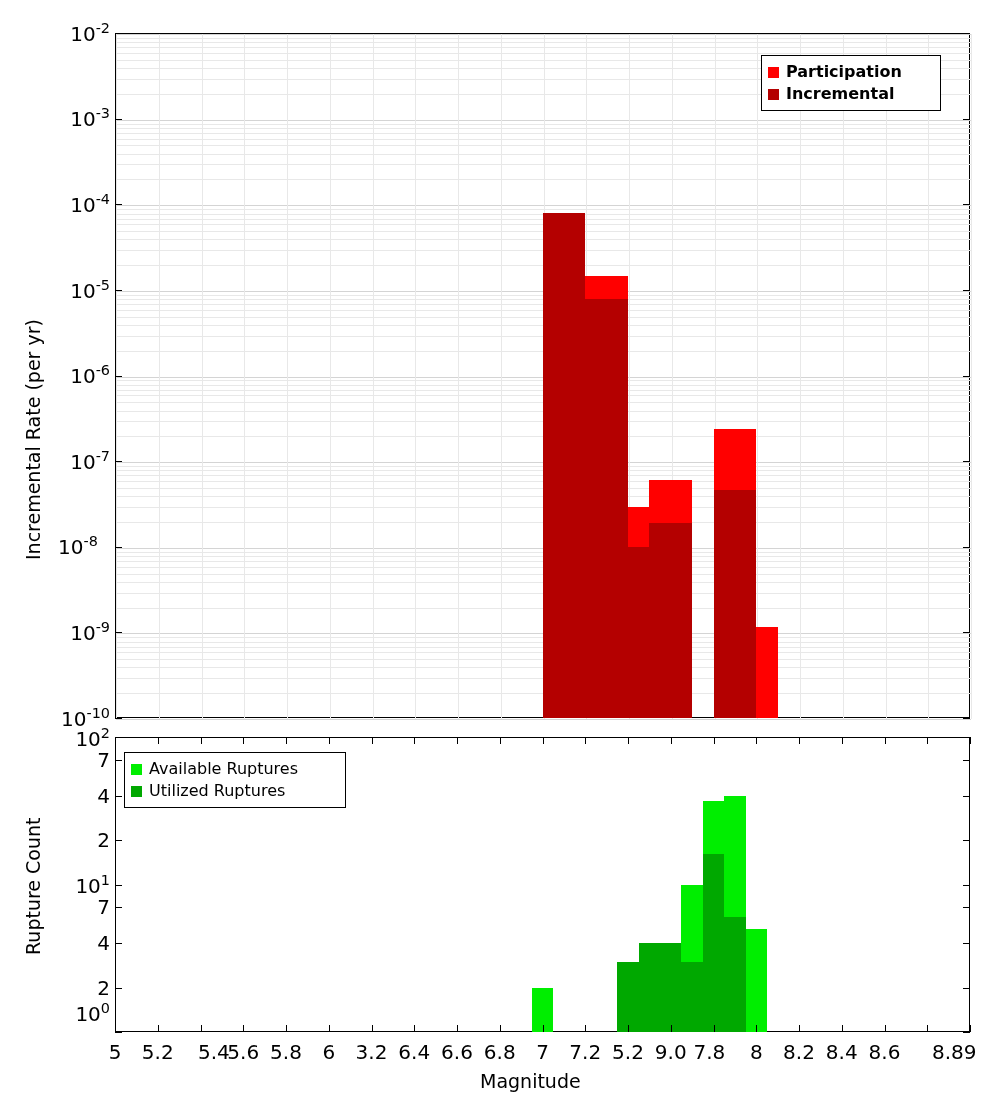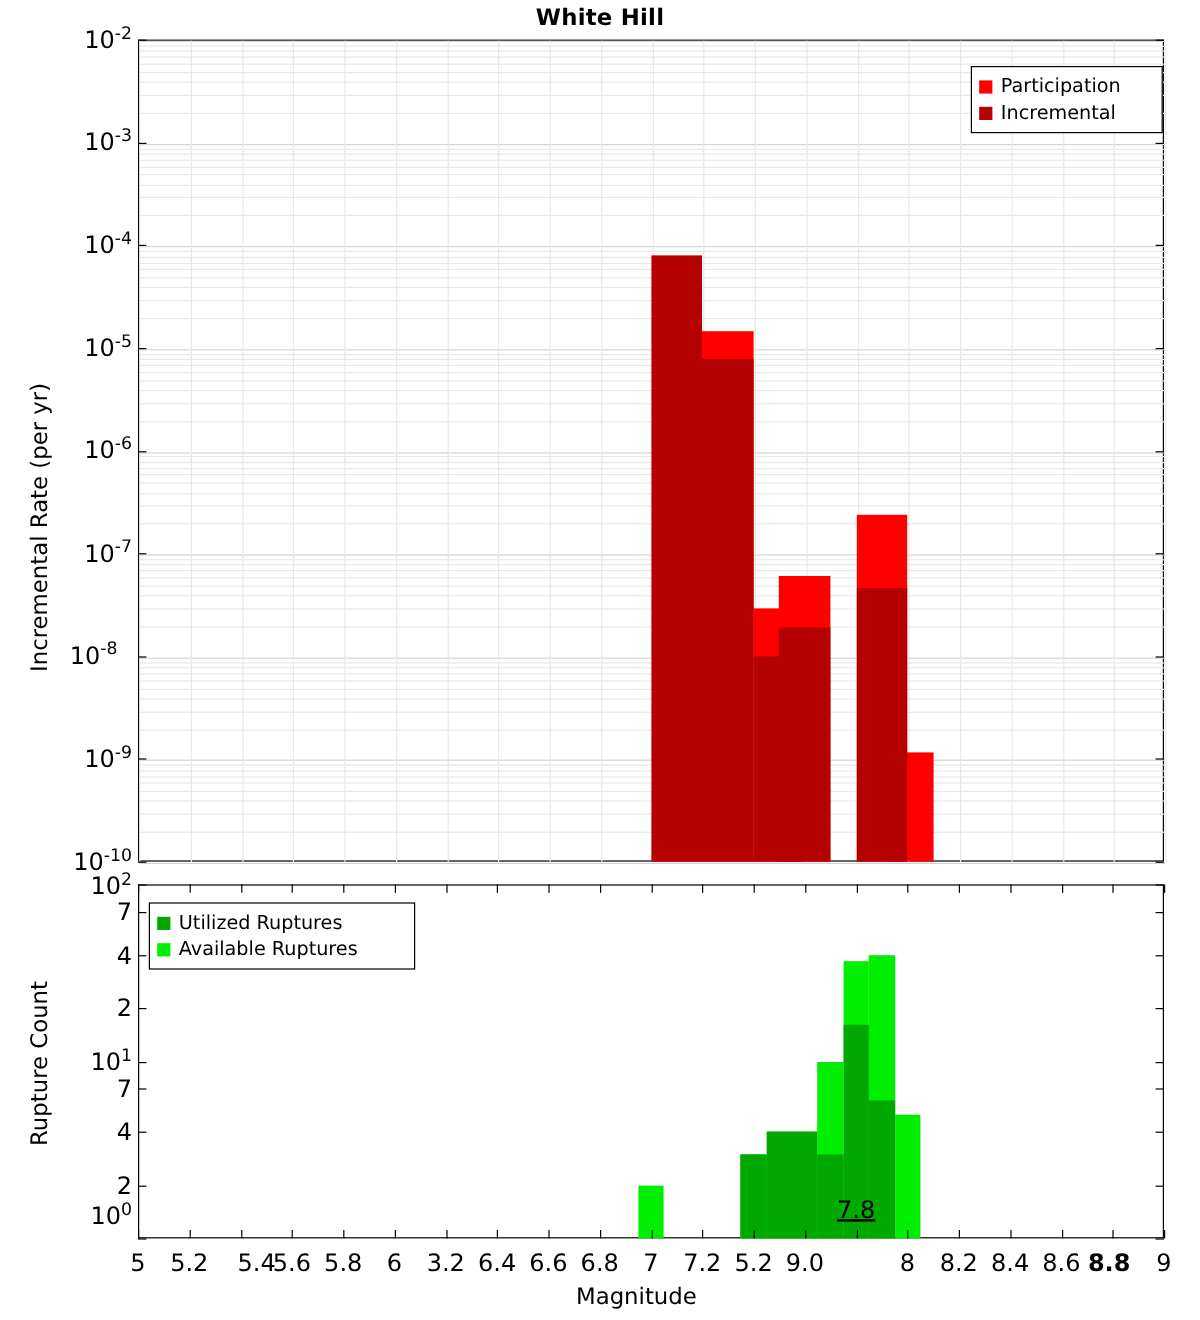--- a/index.html
+++ b/index.html
@@ -36,21 +36,20 @@
   .ylabel-rot{
     position:absolute;transform-origin:0 0;transform:rotate(-90deg);
     font-size:19px;white-space:nowrap;
   }
 </style>
 </head>
 <body>
 
 <div id="root">
 
-  <div class="title">White Hill</div>
 
   <div class="plot" id="top-plot" style="left:115px;top:33px;width:855px;height:685px;">
       <div class="gridline major" style="left: 0px; top: 685px; width: 855px; height: 1px;"></div>
       <div class="gridline" style="left: 0px; top: 659.224px; width: 855px; height: 1px;"></div>
       <div class="gridline" style="left: 0px; top: 644.146px; width: 855px; height: 1px;"></div>
       <div class="gridline" style="left: 0px; top: 633.449px; width: 855px; height: 1px;"></div>
       <div class="gridline" style="left: 0px; top: 625.151px; width: 855px; height: 1px;"></div>
       <div class="gridline" style="left: 0px; top: 618.371px; width: 855px; height: 1px;"></div>
       <div class="gridline" style="left: 0px; top: 612.638px; width: 855px; height: 1px;"></div>
       <div class="gridline" style="left: 0px; top: 607.673px; width: 855px; height: 1px;"></div>
@@ -137,43 +136,43 @@
       <div class="gridline" style="left: 641.25px; top: 0px; width: 1px; height: 685px;"></div>
       <div class="gridline" style="left: 684px; top: 0px; width: 1px; height: 685px;"></div>
       <div class="gridline" style="left: 726.75px; top: 0px; width: 1px; height: 685px;"></div>
       <div class="gridline" style="left: 769.5px; top: 0px; width: 1px; height: 685px;"></div>
       <div class="gridline" style="left: 812.25px; top: 0px; width: 1px; height: 685px;"></div>
       <div class="gridline" style="left: 855px; top: 0px; width: 1px; height: 685px;"></div>
     </div>
 
   <div class="ylabel-rot" style="left:22px;top:560px;">Incremental Rate (per yr)</div>
 
-  <div class="legend" id="top-legend" style="left:809px;top:55px;width:160px;height:56px;">
+  <div class="legend" id="top-legend" style="left:761px;top:55px;width:180px;height:56px;font-weight:bold;">
       <div class="legend-row">
         <span class="legend-swatch" style="background: rgb(255, 0, 0);"></span>
         <span class="legend-text">Participation</span>
       </div>
       <div class="legend-row">
         <span class="legend-swatch" style="background: rgb(180, 0, 0);"></span>
         <span class="legend-text">Incremental</span>
       </div>
     </div>
 
   <div class="plot" id="bot-plot" style="left:115px;top:737px;width:855px;height:295px;"></div>
 
   <div class="ylabel-rot" style="left:22px;top:955px;">Rupture Count</div>
 
   <div class="legend" id="bot-legend" style="left:124px;top:752px;width:222px;height:56px;">
       <div class="legend-row">
+        <span class="legend-swatch" style="background: rgb(0, 238, 0);"></span>
+        <span class="legend-text">Available Ruptures</span>
+      </div>
+      <div class="legend-row">
         <span class="legend-swatch" style="background: rgb(0, 168, 0);"></span>
         <span class="legend-text">Utilized Ruptures</span>
-      </div>
-      <div class="legend-row">
-        <span class="legend-swatch" style="background: rgb(0, 238, 0);"></span>
-        <span class="legend-text">Available Ruptures</span>
       </div>
     </div>
 
   <div class="axlabel" style="left:480px;top:1070px;">Magnitude</div>
 
 <div class="ticklabel" style="left: 46px; top: 705px; width: 64px; text-align: right;"><span>10<sup style="font-size: 0.72em;">-10</sup></span></div>
     <div class="tick" style="left: 115px; top: 718px; width: 7px; height: 1px;"></div>
     <div class="tick" style="left: 963px; top: 718px; width: 7px; height: 1px;"></div>
     <div class="ticklabel" style="left: 46px; top: 619.375px; width: 64px; text-align: right;"><span>10<sup style="font-size: 0.72em;">-9</sup></span></div>
     <div class="tick" style="left: 115px; top: 632.375px; width: 7px; height: 1px;"></div>
@@ -290,34 +289,34 @@
     <div class="tick" style="left: 542.5px; top: 737px; width: 1px; height: 7px;"></div>
     <div class="ticklabel" style="left: 565.25px; top: 1040px; width: 40px; text-align: center;">7.2</div>
     <div class="tick" style="left: 585.25px; top: 1025px; width: 1px; height: 7px;"></div>
     <div class="tick" style="left: 585.25px; top: 737px; width: 1px; height: 7px;"></div>
     <div class="ticklabel" style="left: 608px; top: 1040px; width: 40px; text-align: center;">5.2</div>
     <div class="tick" style="left: 628px; top: 1025px; width: 1px; height: 7px;"></div>
     <div class="tick" style="left: 628px; top: 737px; width: 1px; height: 7px;"></div>
     <div class="ticklabel" style="left: 650.75px; top: 1040px; width: 40px; text-align: center;">9.0</div>
     <div class="tick" style="left: 670.75px; top: 1025px; width: 1px; height: 7px;"></div>
     <div class="tick" style="left: 670.75px; top: 737px; width: 1px; height: 7px;"></div>
-    <div class="ticklabel" style="left: 693.5px; top: 996px; width: 40px; text-align: center; text-decoration: underline;">7.8</div>
+    <div class="ticklabel" style="left: 693.5px; top: 1040px; width: 40px; text-align: left;">7.8</div>
     <div class="tick" style="left: 713.5px; top: 1025px; width: 1px; height: 7px;"></div>
     <div class="tick" style="left: 713.5px; top: 737px; width: 1px; height: 7px;"></div>
     <div class="ticklabel" style="left: 736.25px; top: 1040px; width: 40px; text-align: center;">8</div>
     <div class="tick" style="left: 756.25px; top: 1025px; width: 1px; height: 7px;"></div>
     <div class="tick" style="left: 756.25px; top: 737px; width: 1px; height: 7px;"></div>
     <div class="ticklabel" style="left: 779px; top: 1040px; width: 40px; text-align: center;">8.2</div>
     <div class="tick" style="left: 799px; top: 1025px; width: 1px; height: 7px;"></div>
     <div class="tick" style="left: 799px; top: 737px; width: 1px; height: 7px;"></div>
     <div class="ticklabel" style="left: 821.75px; top: 1040px; width: 40px; text-align: center;">8.4</div>
     <div class="tick" style="left: 841.75px; top: 1025px; width: 1px; height: 7px;"></div>
     <div class="tick" style="left: 841.75px; top: 737px; width: 1px; height: 7px;"></div>
     <div class="ticklabel" style="left: 864.5px; top: 1040px; width: 40px; text-align: center;">8.6</div>
     <div class="tick" style="left: 884.5px; top: 1025px; width: 1px; height: 7px;"></div>
     <div class="tick" style="left: 884.5px; top: 737px; width: 1px; height: 7px;"></div>
-    <div class="ticklabel" style="left: 902px; top: 1040px; width: 40px; text-align: right; font-weight: bold;">8.8</div>
+    <div class="ticklabel" style="left: 932px; top: 1040px; width: 40px; text-align: left;">8.8</div>
     <div class="tick" style="left: 927.25px; top: 1025px; width: 1px; height: 7px;"></div>
     <div class="tick" style="left: 927.25px; top: 737px; width: 1px; height: 7px;"></div>
     <div class="ticklabel" style="left: 950px; top: 1040px; width: 40px; text-align: center;">9</div>
     <div class="tick" style="left: 970px; top: 1025px; width: 1px; height: 7px;"></div>
     <div class="tick" style="left: 970px; top: 737px; width: 1px; height: 7px;"></div>
   </div>
 
 </body></html>

